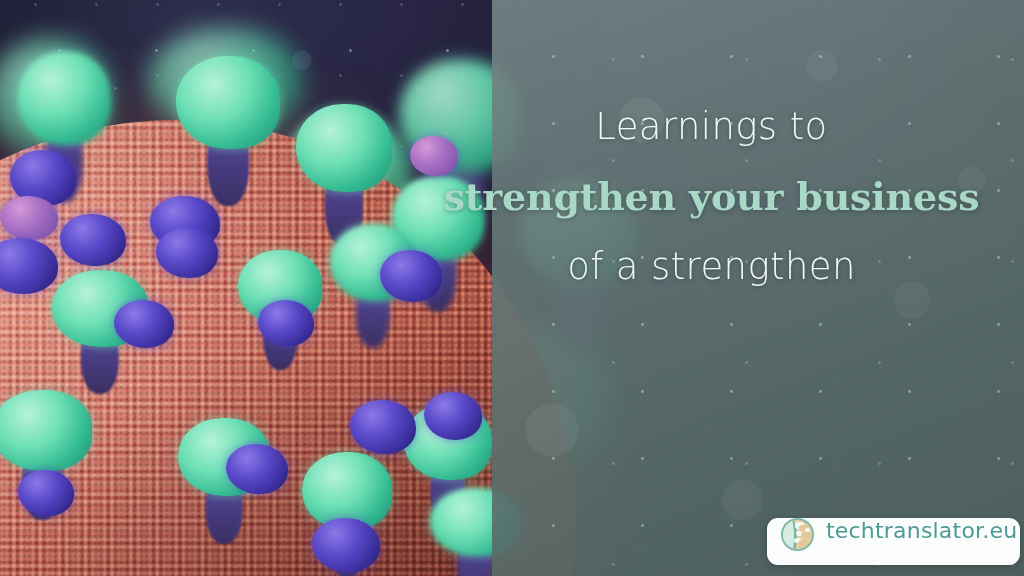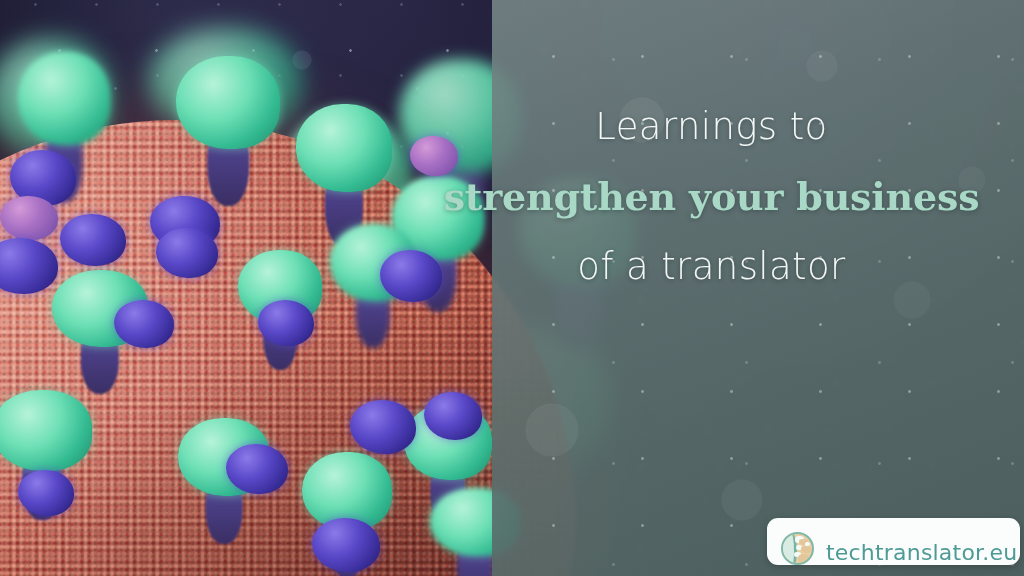--- a/index.html
+++ b/index.html
@@ -176,21 +176,21 @@
     text-shadow:0 1px 5px rgba(20,40,38,.40);
     white-space:nowrap;
   }
 
   
   .logo{
     position:absolute;left:767px;top:518px;
     width:253px;height:47px;
     background:#fbfcfc;
     border-radius:11px;
-    display:flex;align-items:flex-end;
+    display:flex;align-items:flex-start;
     padding:0 14px;
     box-shadow:0 2px 7px rgba(0,0,0,.22);
   }
   .globe{
     position:relative;width:33px;height:33px;flex:0 0 33px;
     border-radius:50%;
     background:#e9cfa3;
     border:2px solid #7fb8a9;
     overflow:hidden;
     margin-right:12px;
@@ -320,21 +320,21 @@
     <div class="prot" style="left:18px;top:470px;width:56px;height:46px;"></div>
   </div>
 
   <div class="panel"></div>
   <div class="panel-bokeh"></div>
   <div class="panel-specks"></div>
 
   <div class="headline">
     <div class="line">Learnings to</div>
     <div class="line-accent">strengthen your business</div>
-    <div class="line">of a translator</div>
+    <div class="line">of a strengthen</div>
   </div>
 
   <div class="logo">
     <span class="globe">
       <span class="ocean-l"></span>
       <span class="sweep"></span>
       <span class="sea" style="left:12px;top:2px;width:9px;height:7px;"></span>
       <span class="land" style="left:16px;top:5px;width:10px;height:6px;"></span>
       <span class="sea" style="left:13px;top:11px;width:6px;height:5px;"></span>
       <span class="land" style="left:18px;top:12px;width:11px;height:7px;"></span>

